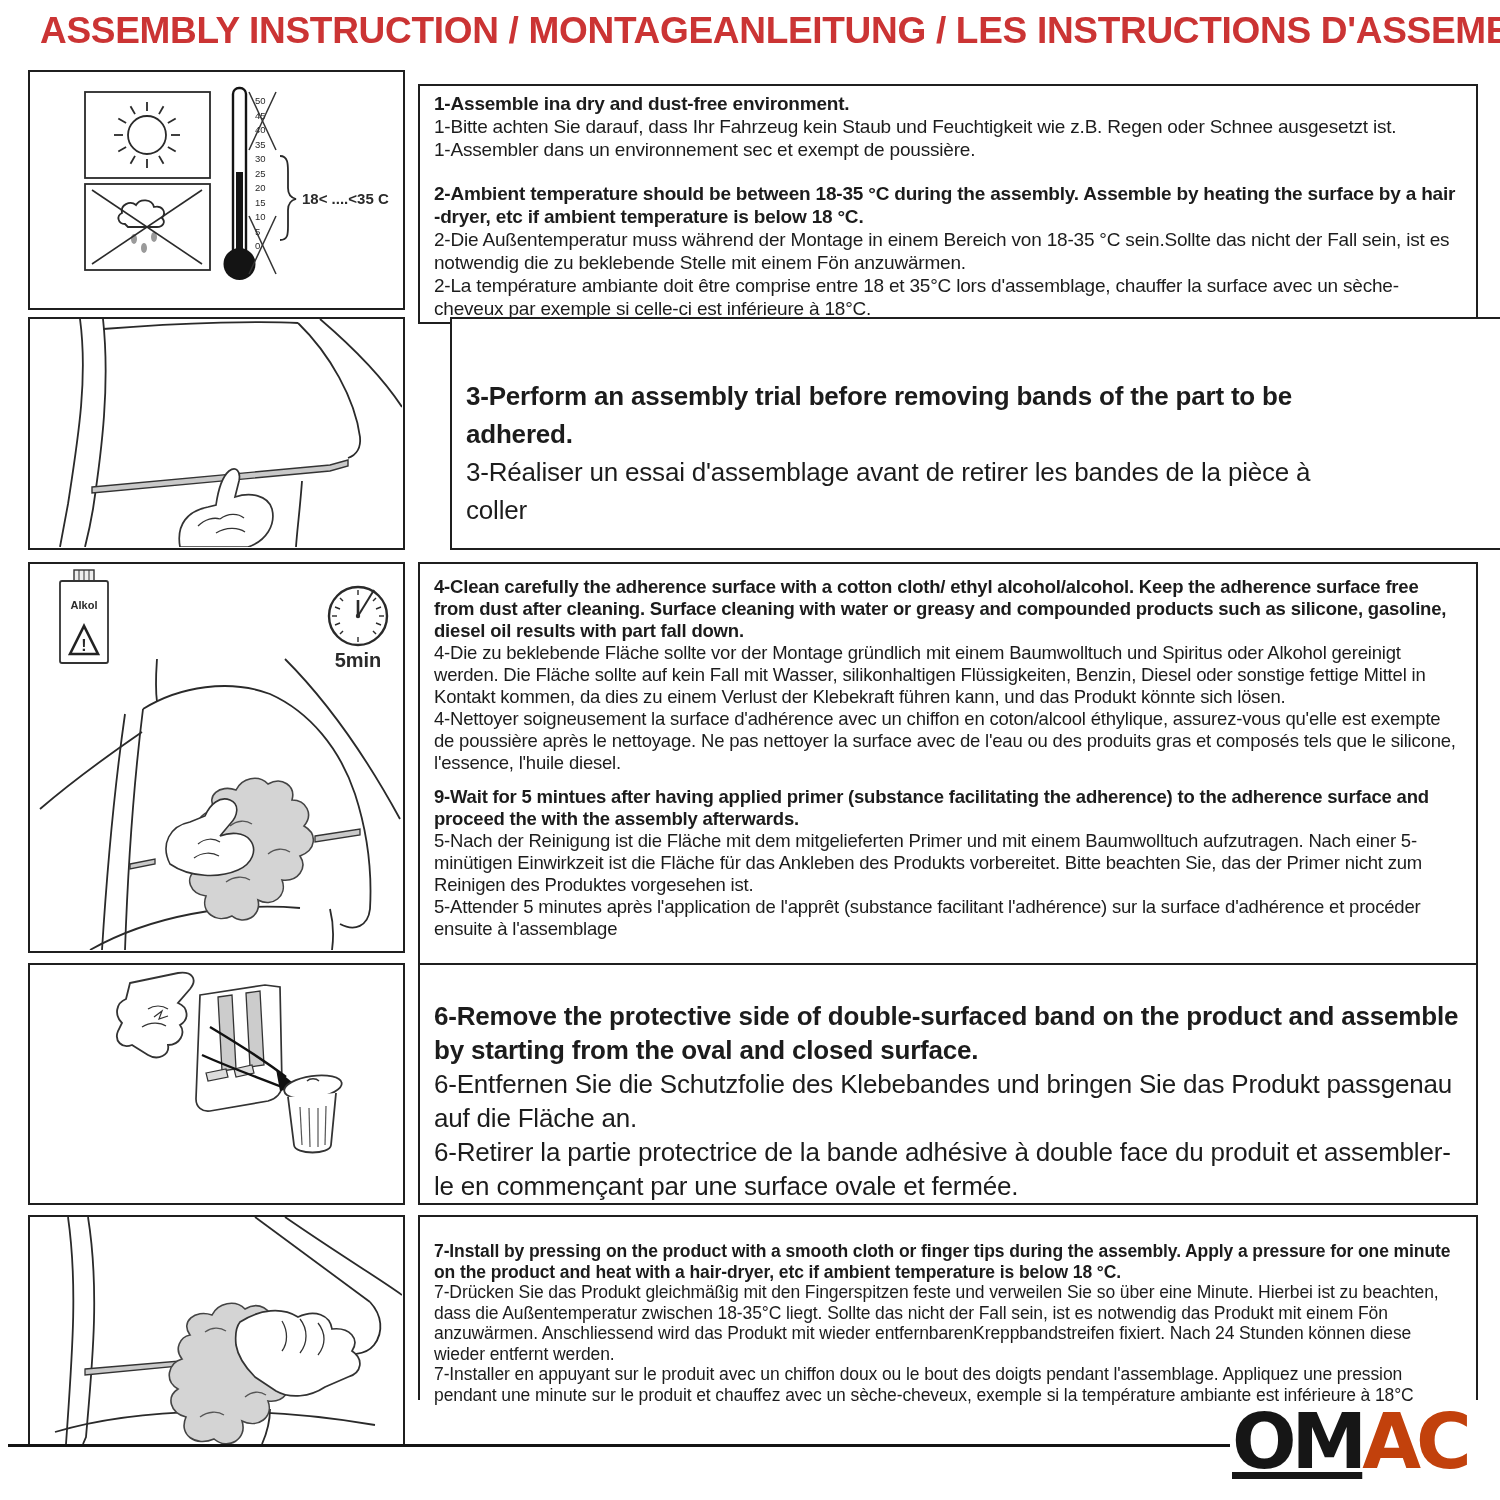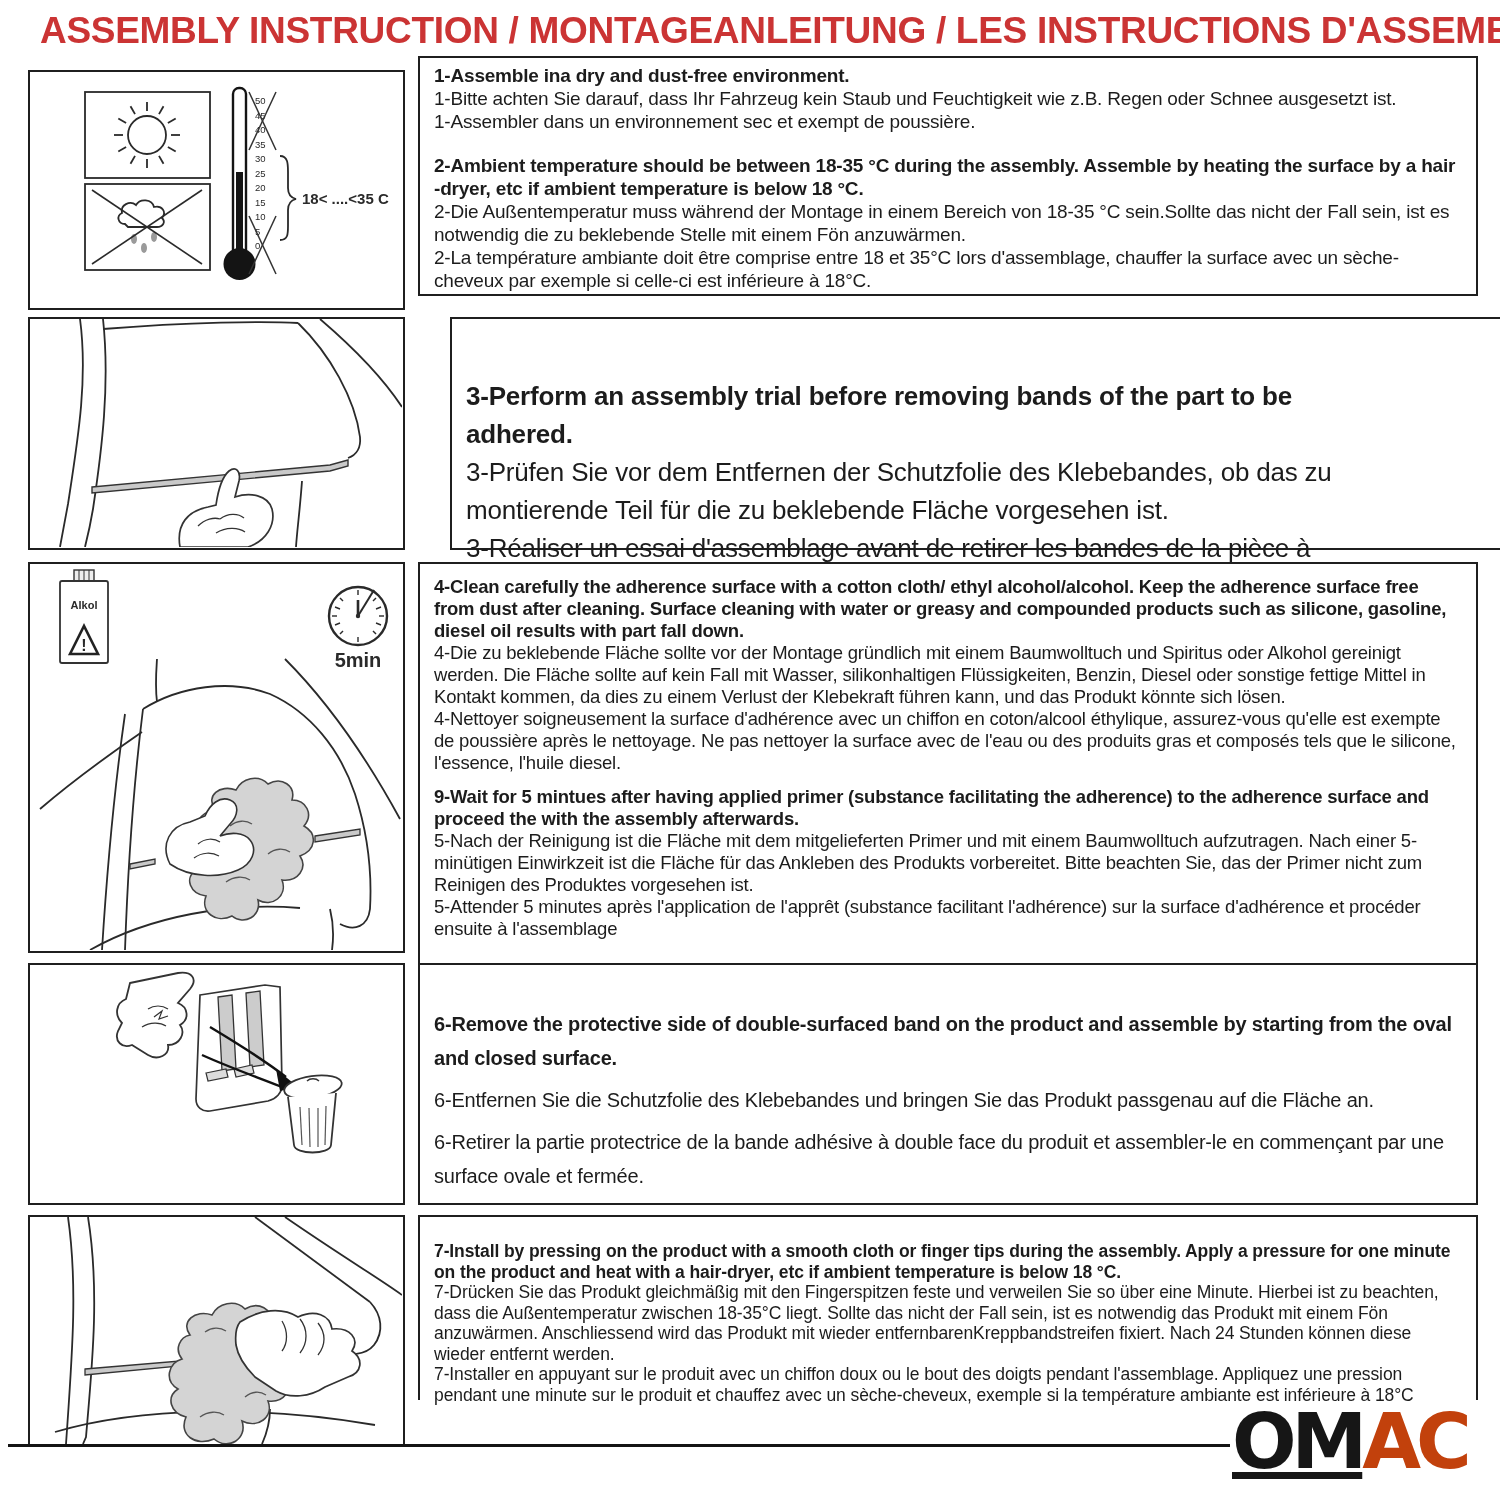--- a/index.html
+++ b/index.html
@@ -13,25 +13,25 @@
     color:#cb3434;white-space:nowrap;
   }
   .box{position:absolute;background:#fff;border:2.5px solid #1f1f1f;box-sizing:border-box;}
   .illus{left:28px;width:377px;}
   .textbox{left:418px;width:1060px;padding:6px 14px 0 14px;}
   .textbox p{margin:0;}
   .sm p{font-size:19px;line-height:23px;letter-spacing:-0.2px;}
   .sm3 p{font-size:18.5px;line-height:22px;letter-spacing:-0.2px;}
   .sm5 p{font-size:17.5px;line-height:20.5px;letter-spacing:-0.1px;}
   .bg p{font-size:26px;line-height:38px;letter-spacing:-0.2px;}
-  .bg4 p{font-size:20px;line-height:34px;letter-spacing:-0.2px;margin-top:8px;}
+  .bg4 p{font-size:26px;line-height:34px;letter-spacing:-0.2px;}
   .b{font-weight:bold;}
   .gap{height:21px;}
   .gap-sm{height:12px;}
-  #illus1{top:70px;height:240px;}   #text1{top:56px;height:240px;}
+  #illus1{top:70px;height:240px;}   #text1{top:84px;height:240px;}
   #illus2{top:317px;height:233px;}  #text2{top:317px;height:233px;padding-top:58px;margin-left:32px;}
   #illus3{top:562px;height:391px;}  #text3{top:562px;height:404px;padding-top:12px;}
   #illus4{top:963px;height:242px;}  #text4{top:963px;height:242px;padding-top:34px;}
   #illus5{top:1215px;height:232px;} #text5{top:1215px;height:185px;border-bottom:none;padding-top:24px;overflow:visible;}
   #text2 p{max-width:900px;}
   .bottom-line{position:absolute;left:8px;top:1444px;width:1222px;height:3px;background:#141414;}
   .logo{
     position:absolute;left:1232px;top:1398px;height:90px;
     font-family:"DejaVu Sans", sans-serif;font-weight:bold;
     font-size:76px;line-height:88px;letter-spacing:-5px;white-space:nowrap;
@@ -128,21 +128,20 @@
     <polygon points="62,168 300,146 318,141 318,147 300,152 62,174" fill="#c9c9c9" stroke="#333" stroke-width="1.4"></polygon>
     <g>
       <path d="M150,228 C146,205 158,192 178,188 L186,186 C188,172 192,158 199,152 C206,147 211,152 209,162 L205,178 C220,173 238,176 242,190 C246,206 236,222 218,228 Z" fill="#fff" stroke="#333" stroke-width="1.7"></path>
       <path d="M190,200 C198,194 208,194 214,199 M186,214 C196,208 208,208 215,213 M168,207 C175,200 184,198 190,200" fill="none" stroke="#333" stroke-width="1.3"></path>
     </g>
   </svg>
 </div>
 
 <div class="box textbox bg" id="text2">
   <p class="b">3-Perform an assembly trial before removing bands of the part to be adhered.</p>
-  <p>3-Prüfen Sie vor dem Entfernen der Schutzfolie des Klebebandes, ob das zu montierende Teil für die zu beklebende Fläche vorgesehen ist.</p>
   <p>3-Réaliser un essai d'assemblage avant de retirer les bandes de la pièce à coller</p>
 </div>
 
 <div class="box illus" id="illus3">
   <svg viewBox="0 0 372 386" width="372" height="386">
 
     <g>
       <rect x="44" y="6" width="20" height="11" fill="#eee" stroke="#333" stroke-width="1.4"></rect>
       <line x1="49" y1="6" x2="49" y2="17" stroke="#333" stroke-width="1"></line>
       <line x1="54" y1="6" x2="54" y2="17" stroke="#333" stroke-width="1"></line>

